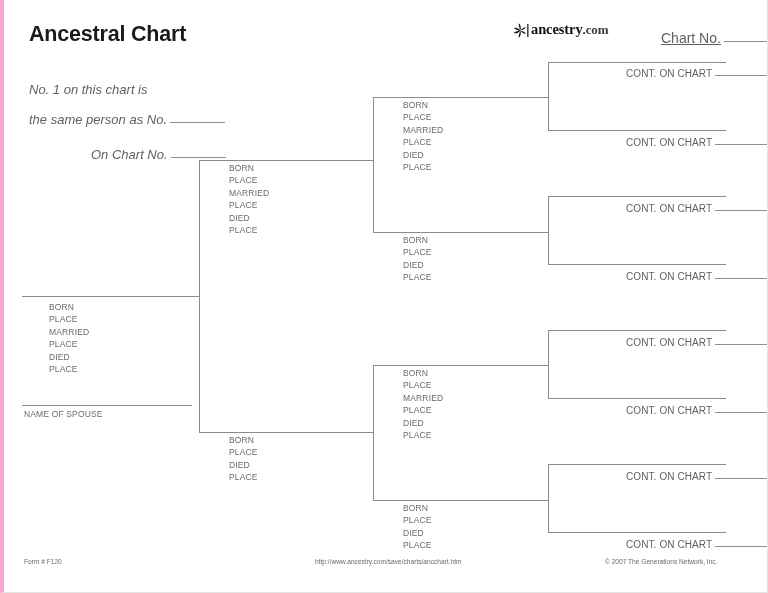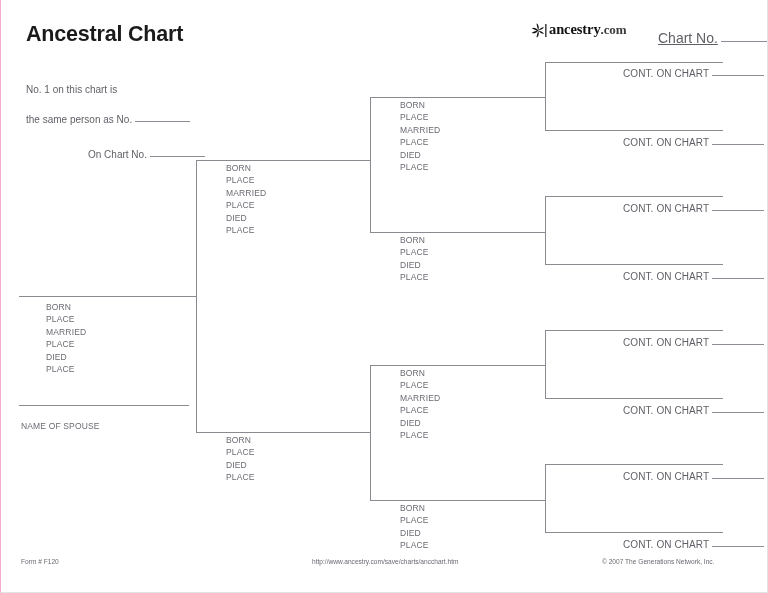--- a/index.html
+++ b/index.html
@@ -11,39 +11,39 @@
   body {
     font-family: "Liberation Sans", sans-serif;
   }
   #page {
     position: relative;
     width: 768px;
     height: 593px;
     background: #ffffff;
     overflow: hidden;
     box-sizing: border-box;
-    border-left: 1px solid #f9a8d4;
+    border-left: 4px solid #f9a8d4;
     border-right: 1px solid #e3e3e3;
     border-bottom: 1px solid #e3e3e3;
   }
 
   
   #chart-title {
     position: absolute;
     left: 25px;
     top: 22px;
     font-size: 21.5px;
     font-weight: bold;
     letter-spacing: -0.2px;
     color: #1b1b1b;
     white-space: nowrap;
   }
   #brand {
     position: absolute;
-    left: 530px;
+    left: 509px;
     top: 21px;
     display: flex;
     align-items: center;
     white-space: nowrap;
   }
   #brand .leaf {
     display: inline-block;
     width: 17px;
     height: 15px;
     margin-right: 1px;
@@ -80,24 +80,25 @@
     border-bottom: 1px solid #8d8d95;
     margin-left: 3px;
     vertical-align: 1px;
   }
 
   
   #chart-note {
     position: absolute;
     left: 25px;
     top: 83px;
-    font-size: 10px;
+    font-size: 13px;
     line-height: 13.5px;
     color: #5f5f66;
     white-space: nowrap;
+    font-style: italic;
   }
   #chart-note .rule {
     display: inline-block;
     width: 55px;
     border-bottom: 1px solid #8d8d95;
     margin-left: 3px;
     vertical-align: 1px;
   }
   #chart-note .line2 { margin-top: 16px; }
   #chart-note .line3 {
@@ -128,21 +129,20 @@
   }
   .facts div { height: 12.4px; padding-left: 25px; }
 
   
   .spouse-label {
     position: absolute;
     font-size: 8.5px;
     color: #6a6a72;
     letter-spacing: 0.15px;
     white-space: nowrap;
-    margin-top: 12px;
   }
   .cont {
     position: absolute;
     font-size: 10px;
     color: #5f5f66;
     letter-spacing: 0.1px;
     white-space: nowrap;
   }
   .cont .rule {
     display: inline-block;

